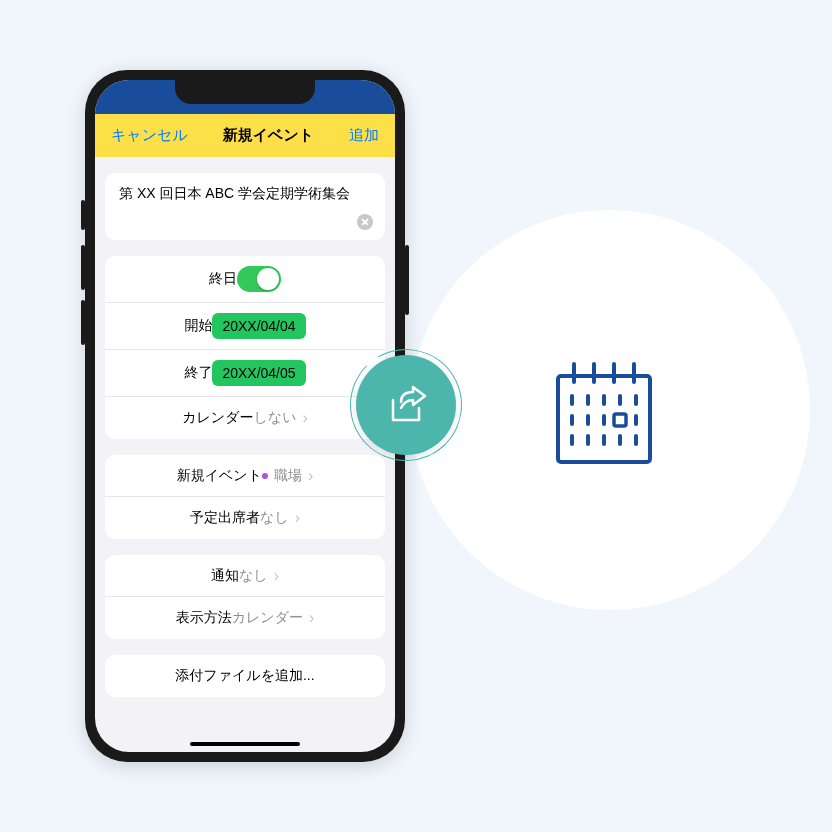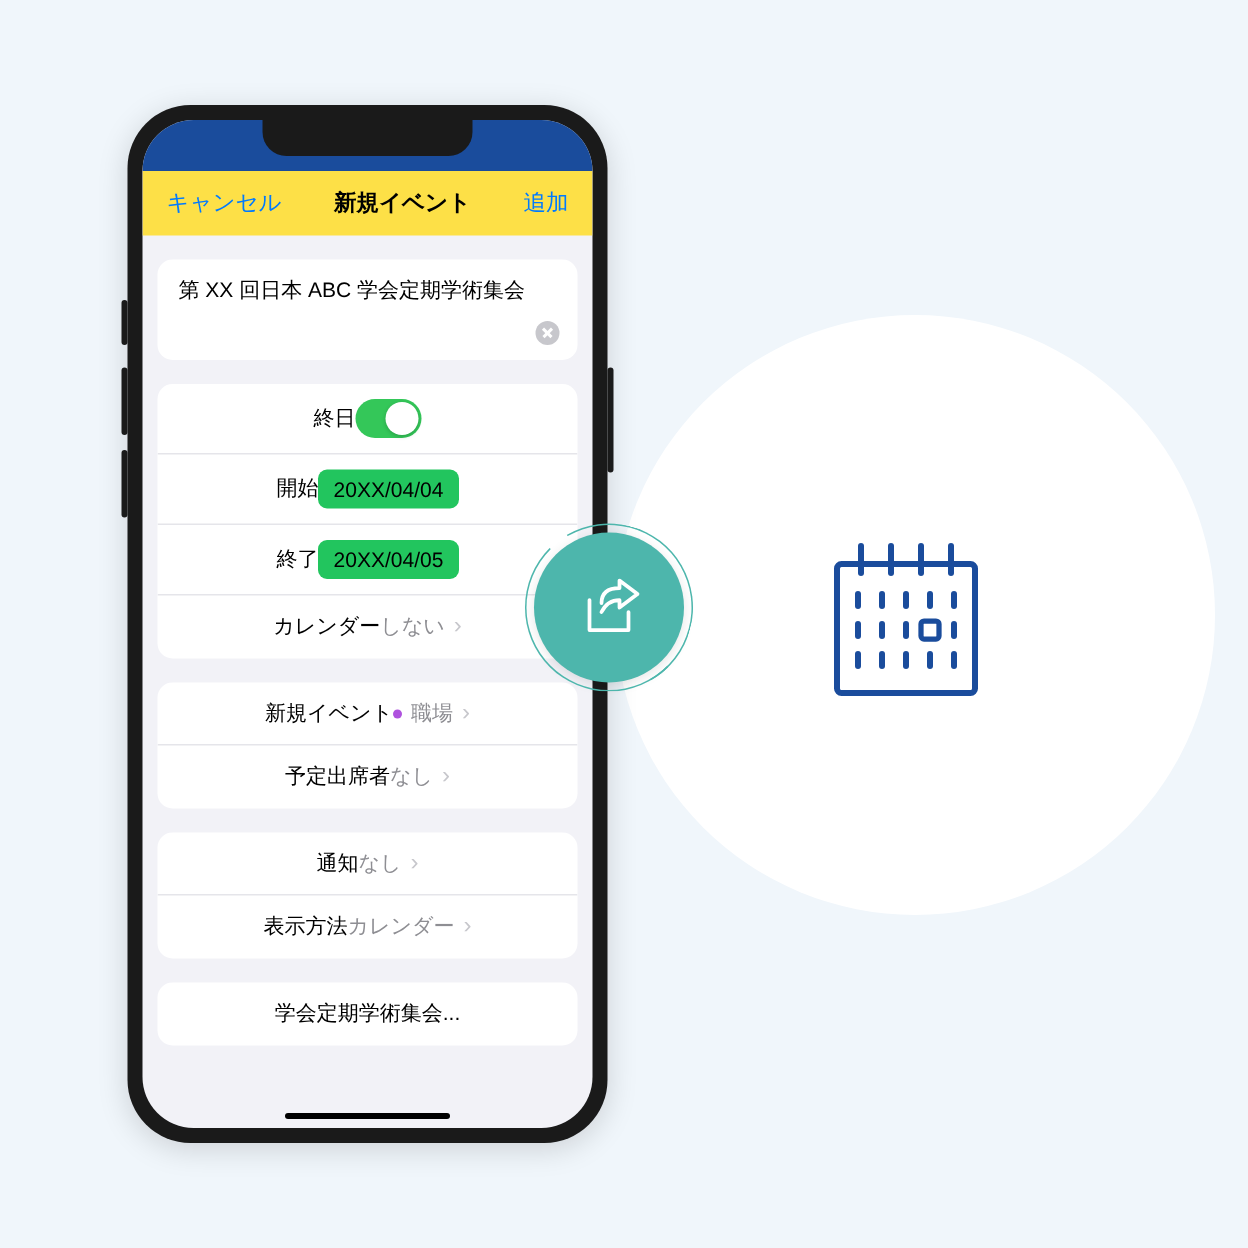--- a/index.html
+++ b/index.html
@@ -326,21 +326,21 @@
           <span class="row-label">表示方法</span>
           <span class="row-value">
             <span>カレンダー</span>
             <span class="chevron">›</span>
           </span>
         </div>
       </div>
 
       <div class="card">
         <div class="row">
-          <span class="row-label">学会定期学術集会...</span>
+          <span class="row-label">添付ファイルを追加...</span>
         </div>
       </div>
     </div>
   </div>
 </div>
 
 <div class="share-badge">
   <svg width="50" height="50" viewBox="0 0 50 50">
     <path d="M12 20 L12 40 L38 40 L38 28" fill="none" stroke="#fff" stroke-width="2.5" stroke-linecap="round" stroke-linejoin="round"></path>
     <path d="M20 22 Q20 12 32 12 L32 7 L44 16 L32 25 L32 20 Q24 20 20 28" fill="none" stroke="#fff" stroke-width="2.5" stroke-linecap="round" stroke-linejoin="round"></path>

